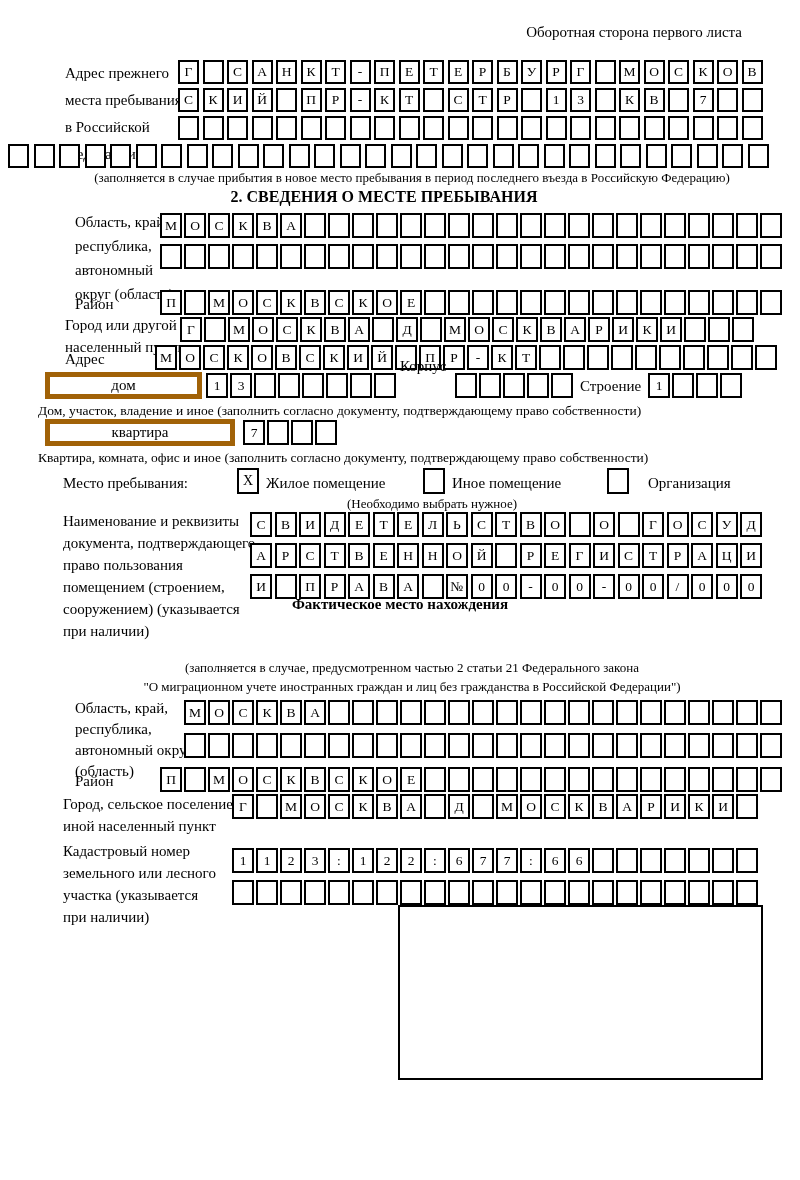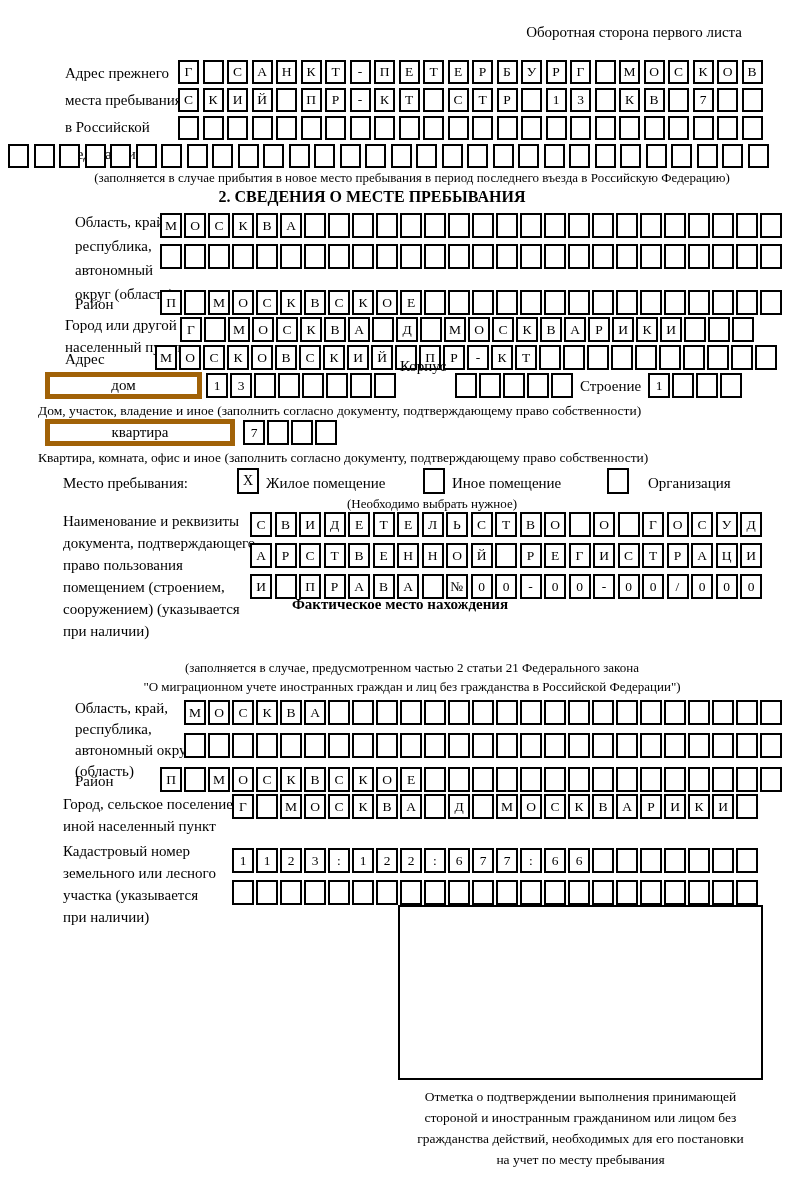--- a/index.html
+++ b/index.html
@@ -2,21 +2,21 @@
 <html><head>
 <meta charset="utf-8">
 <style>
   html,body{margin:0;padding:0;background:#fff;}
   #page{position:relative;width:800px;height:1180px;background:#ffffff;
         font-family:"Liberation Serif",serif;color:#000;overflow:hidden;}
   .abs{position:absolute;}
   .lbl{font-size:15px;line-height:24px;white-space:nowrap;}
   .lbl div{white-space:nowrap;}
   .cap{font-size:13px;white-space:nowrap;}
-  .title{font-weight:bold;font-size:16px;text-align:center;width:744px;left:0;}
+  .title{font-weight:bold;font-size:16px;text-align:center;width:744px;left:0;padding-left:12px;}
   .subtitle{font-weight:bold;font-size:15px;text-align:center;width:800px;left:0;}
   .centercap{text-align:center;width:800px;left:12px;}
   .cellrow{display:flex;}
   .ra{gap:3.5px;}
   .rb{gap:2px;}
   .rw{gap:4.5px;}
   .rdoc{gap:2.5px;}
   .cell{box-sizing:border-box;border:2px solid #000;background:#fff;flex:none;
         display:flex;align-items:center;justify-content:center;font-size:13.5px;}
   .ra .cell{width:21px;height:24px;}
@@ -608,20 +608,14 @@
       <span class="cell"></span>
       <span class="cell"></span>
       <span class="cell"></span>
       <span class="cell"></span>
       <span class="cell"></span>
       <span class="cell"></span>
       <span class="cell"></span>
     </div>
 
   <div class="abs stampbox" style="left:398px;top:905px;width:365px;height:175px;"></div>
-  <div class="abs stampnote" style="left:388px;top:1086px;width:385px;">
-      <div>Отметка о подтверждении выполнения принимающей</div>
-      <div>стороной и иностранным гражданином или лицом без</div>
-      <div>гражданства действий, необходимых для его постановки</div>
-      <div>на учет по месту пребывания</div>
-    </div>
 
 </div>
 
 </body></html>

